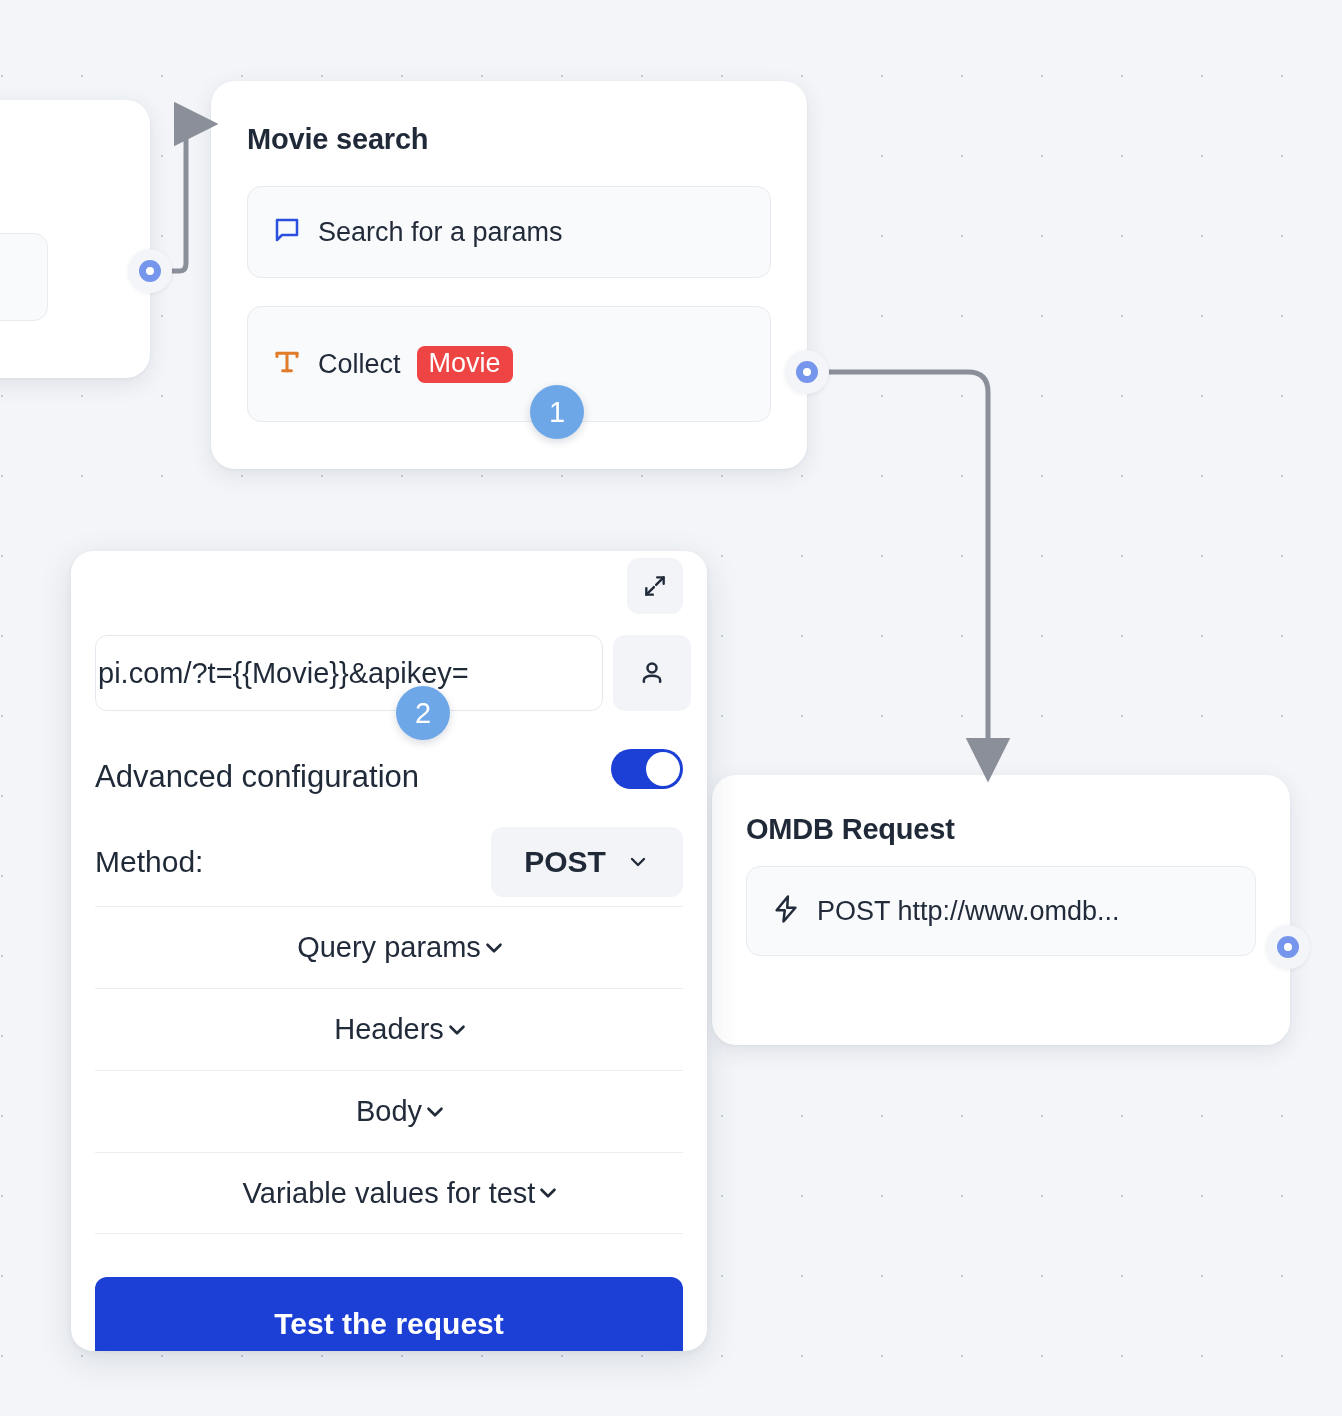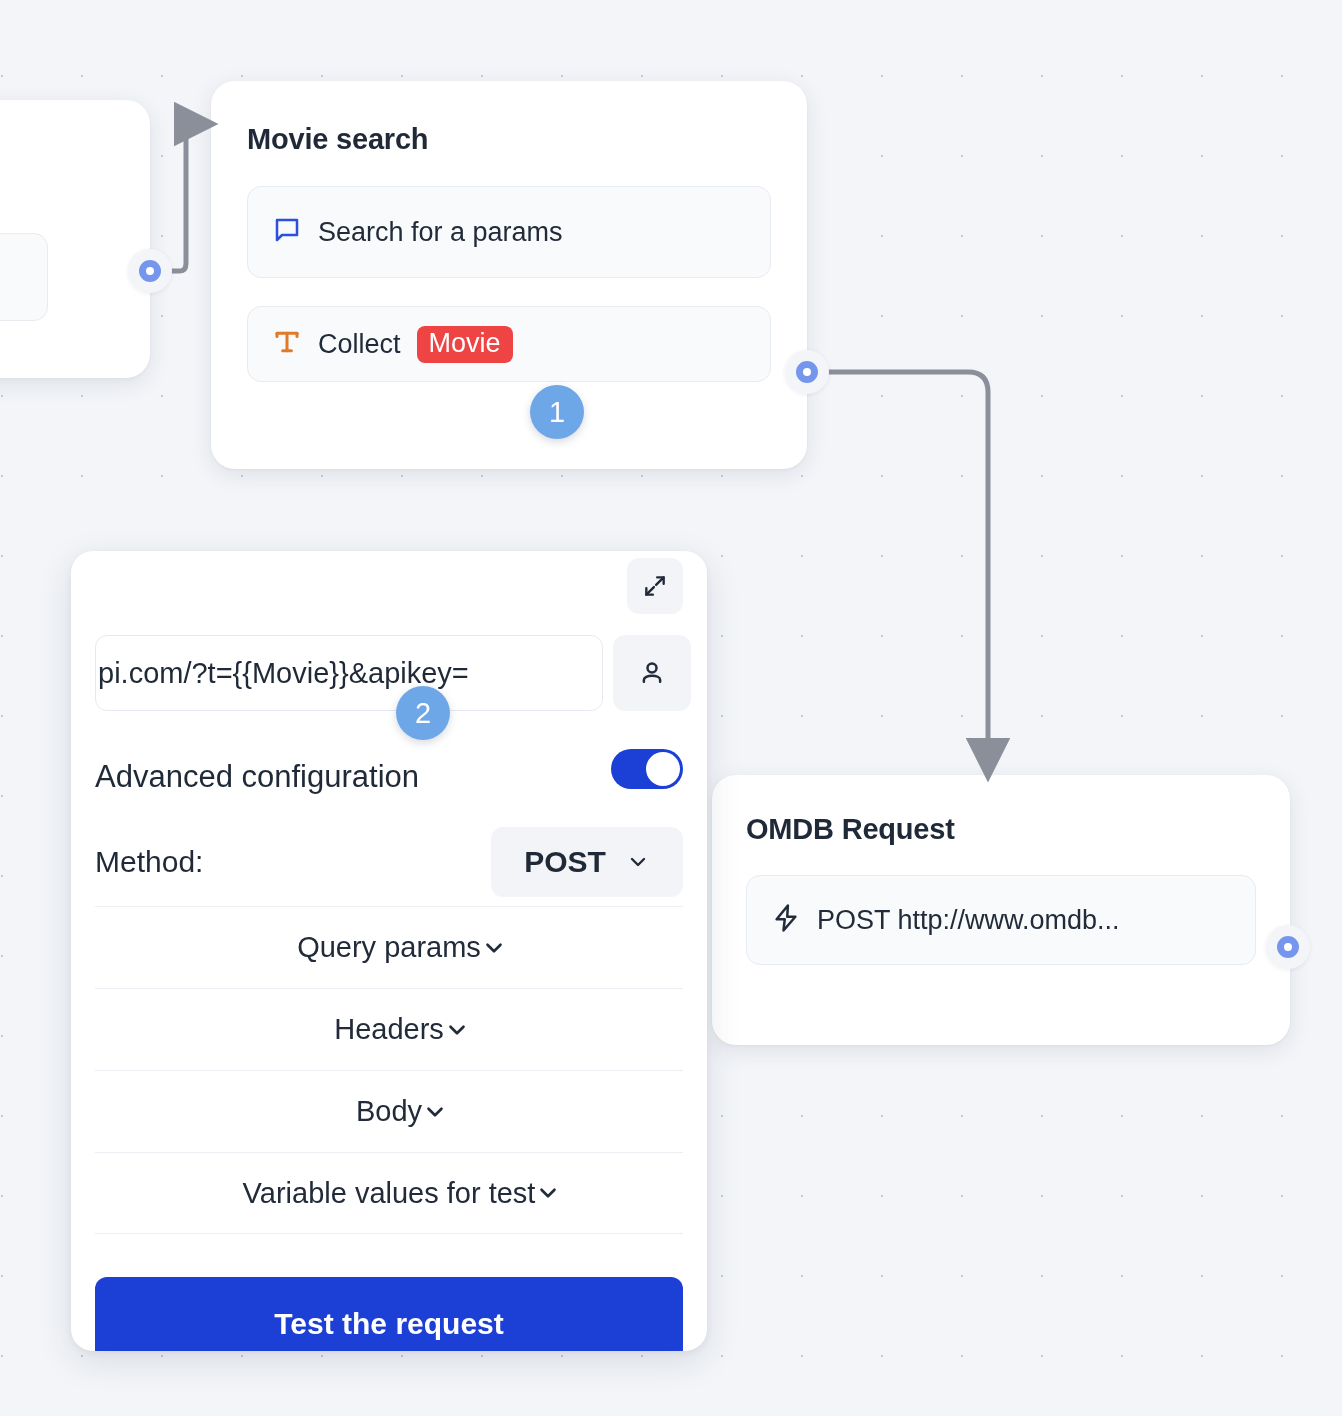--- a/index.html
+++ b/index.html
@@ -73,41 +73,41 @@
   
   #node-movie-search {
     left: 211px;
     top: 81px;
     width: 596px;
     height: 388px;
     padding: 42px 36px;
   }
   #node-movie-search .node-title { margin-bottom: 30px; }
   #row-search { height: 92px; margin-bottom: 28px; }
-  #row-collect { height: 76px; }
+  #row-collect { height: 116px; }
 
   .chip-movie {
     background: #ef4444;
     color: #ffffff;
     border-radius: 8px;
     padding: 4px 12px 6px 12px;
     font-size: 27px;
     line-height: 1;
     display: inline-block;
   }
 
   
   #node-omdb {
     left: 712px;
     top: 775px;
     width: 578px;
     height: 270px;
     padding: 38px 34px;
   }
-  #node-omdb .node-title { margin-bottom: 29px; }
+  #node-omdb .node-title { margin-bottom: 20px; }
   #row-omdb-request { height: 90px; }
 
   
   .connector {
     position: absolute;
     width: 44px;
     height: 44px;
     border-radius: 50%;
     background: #f4f5f8;
     display: flex;

